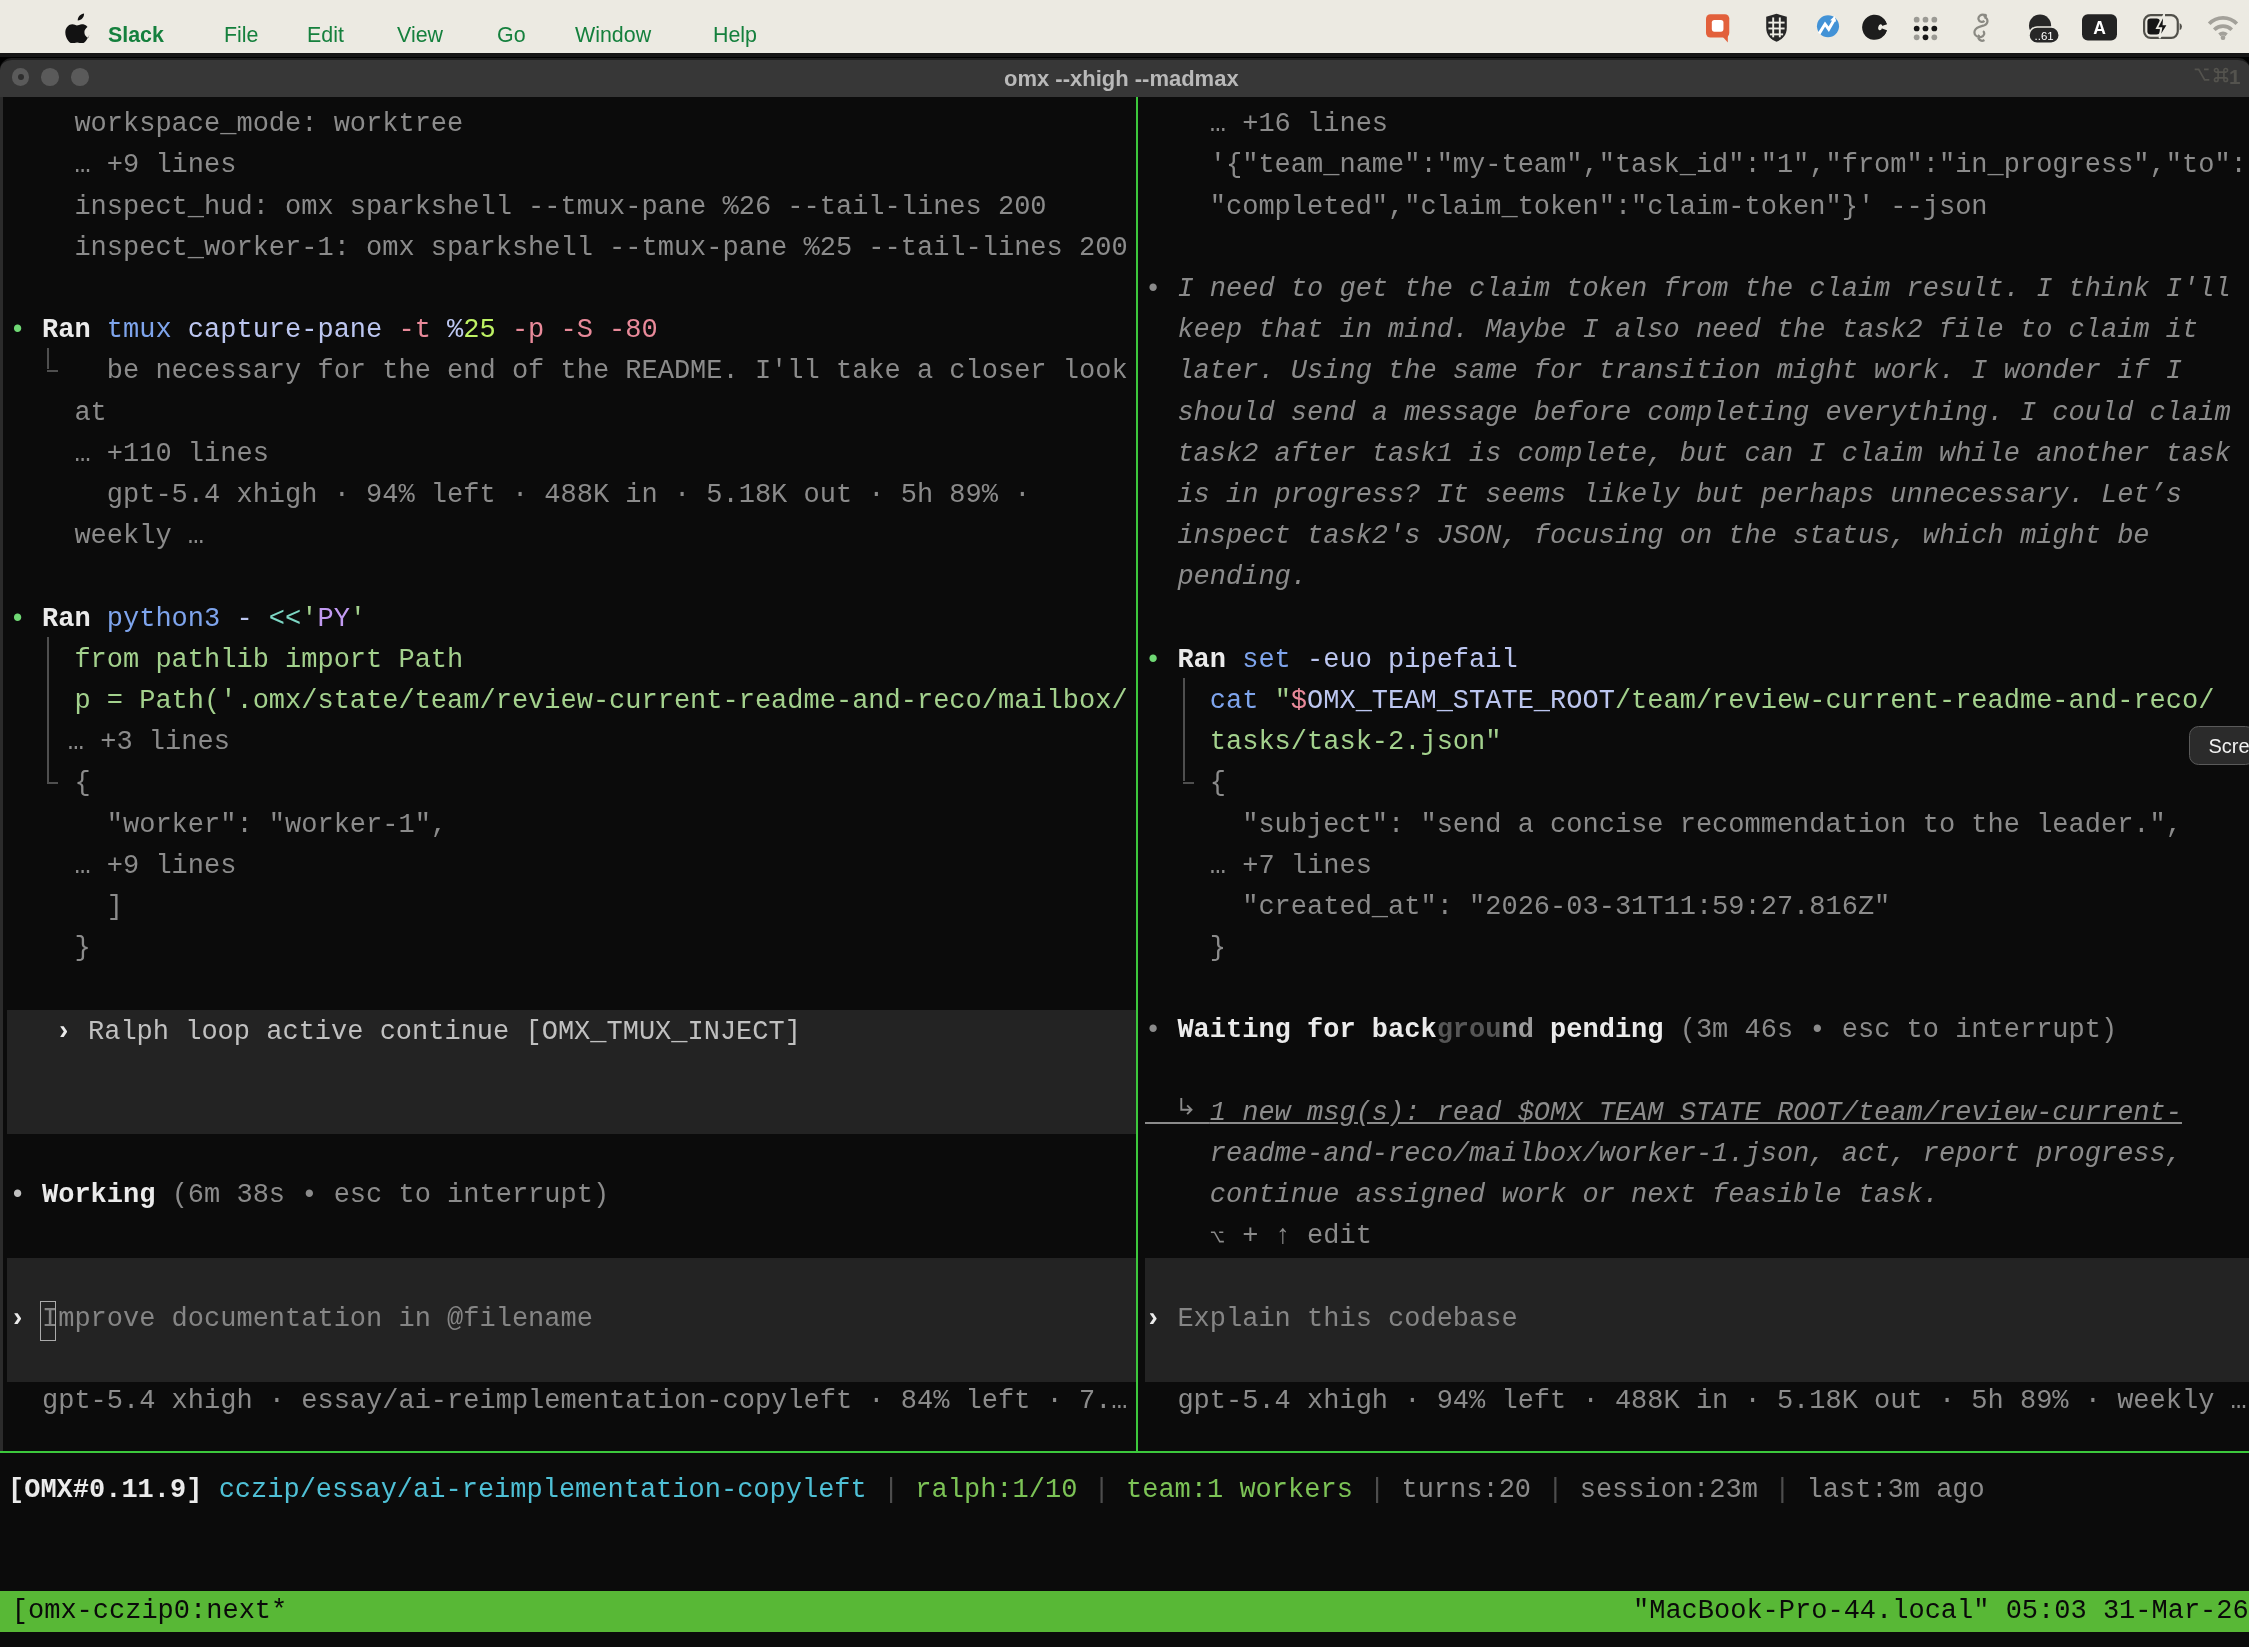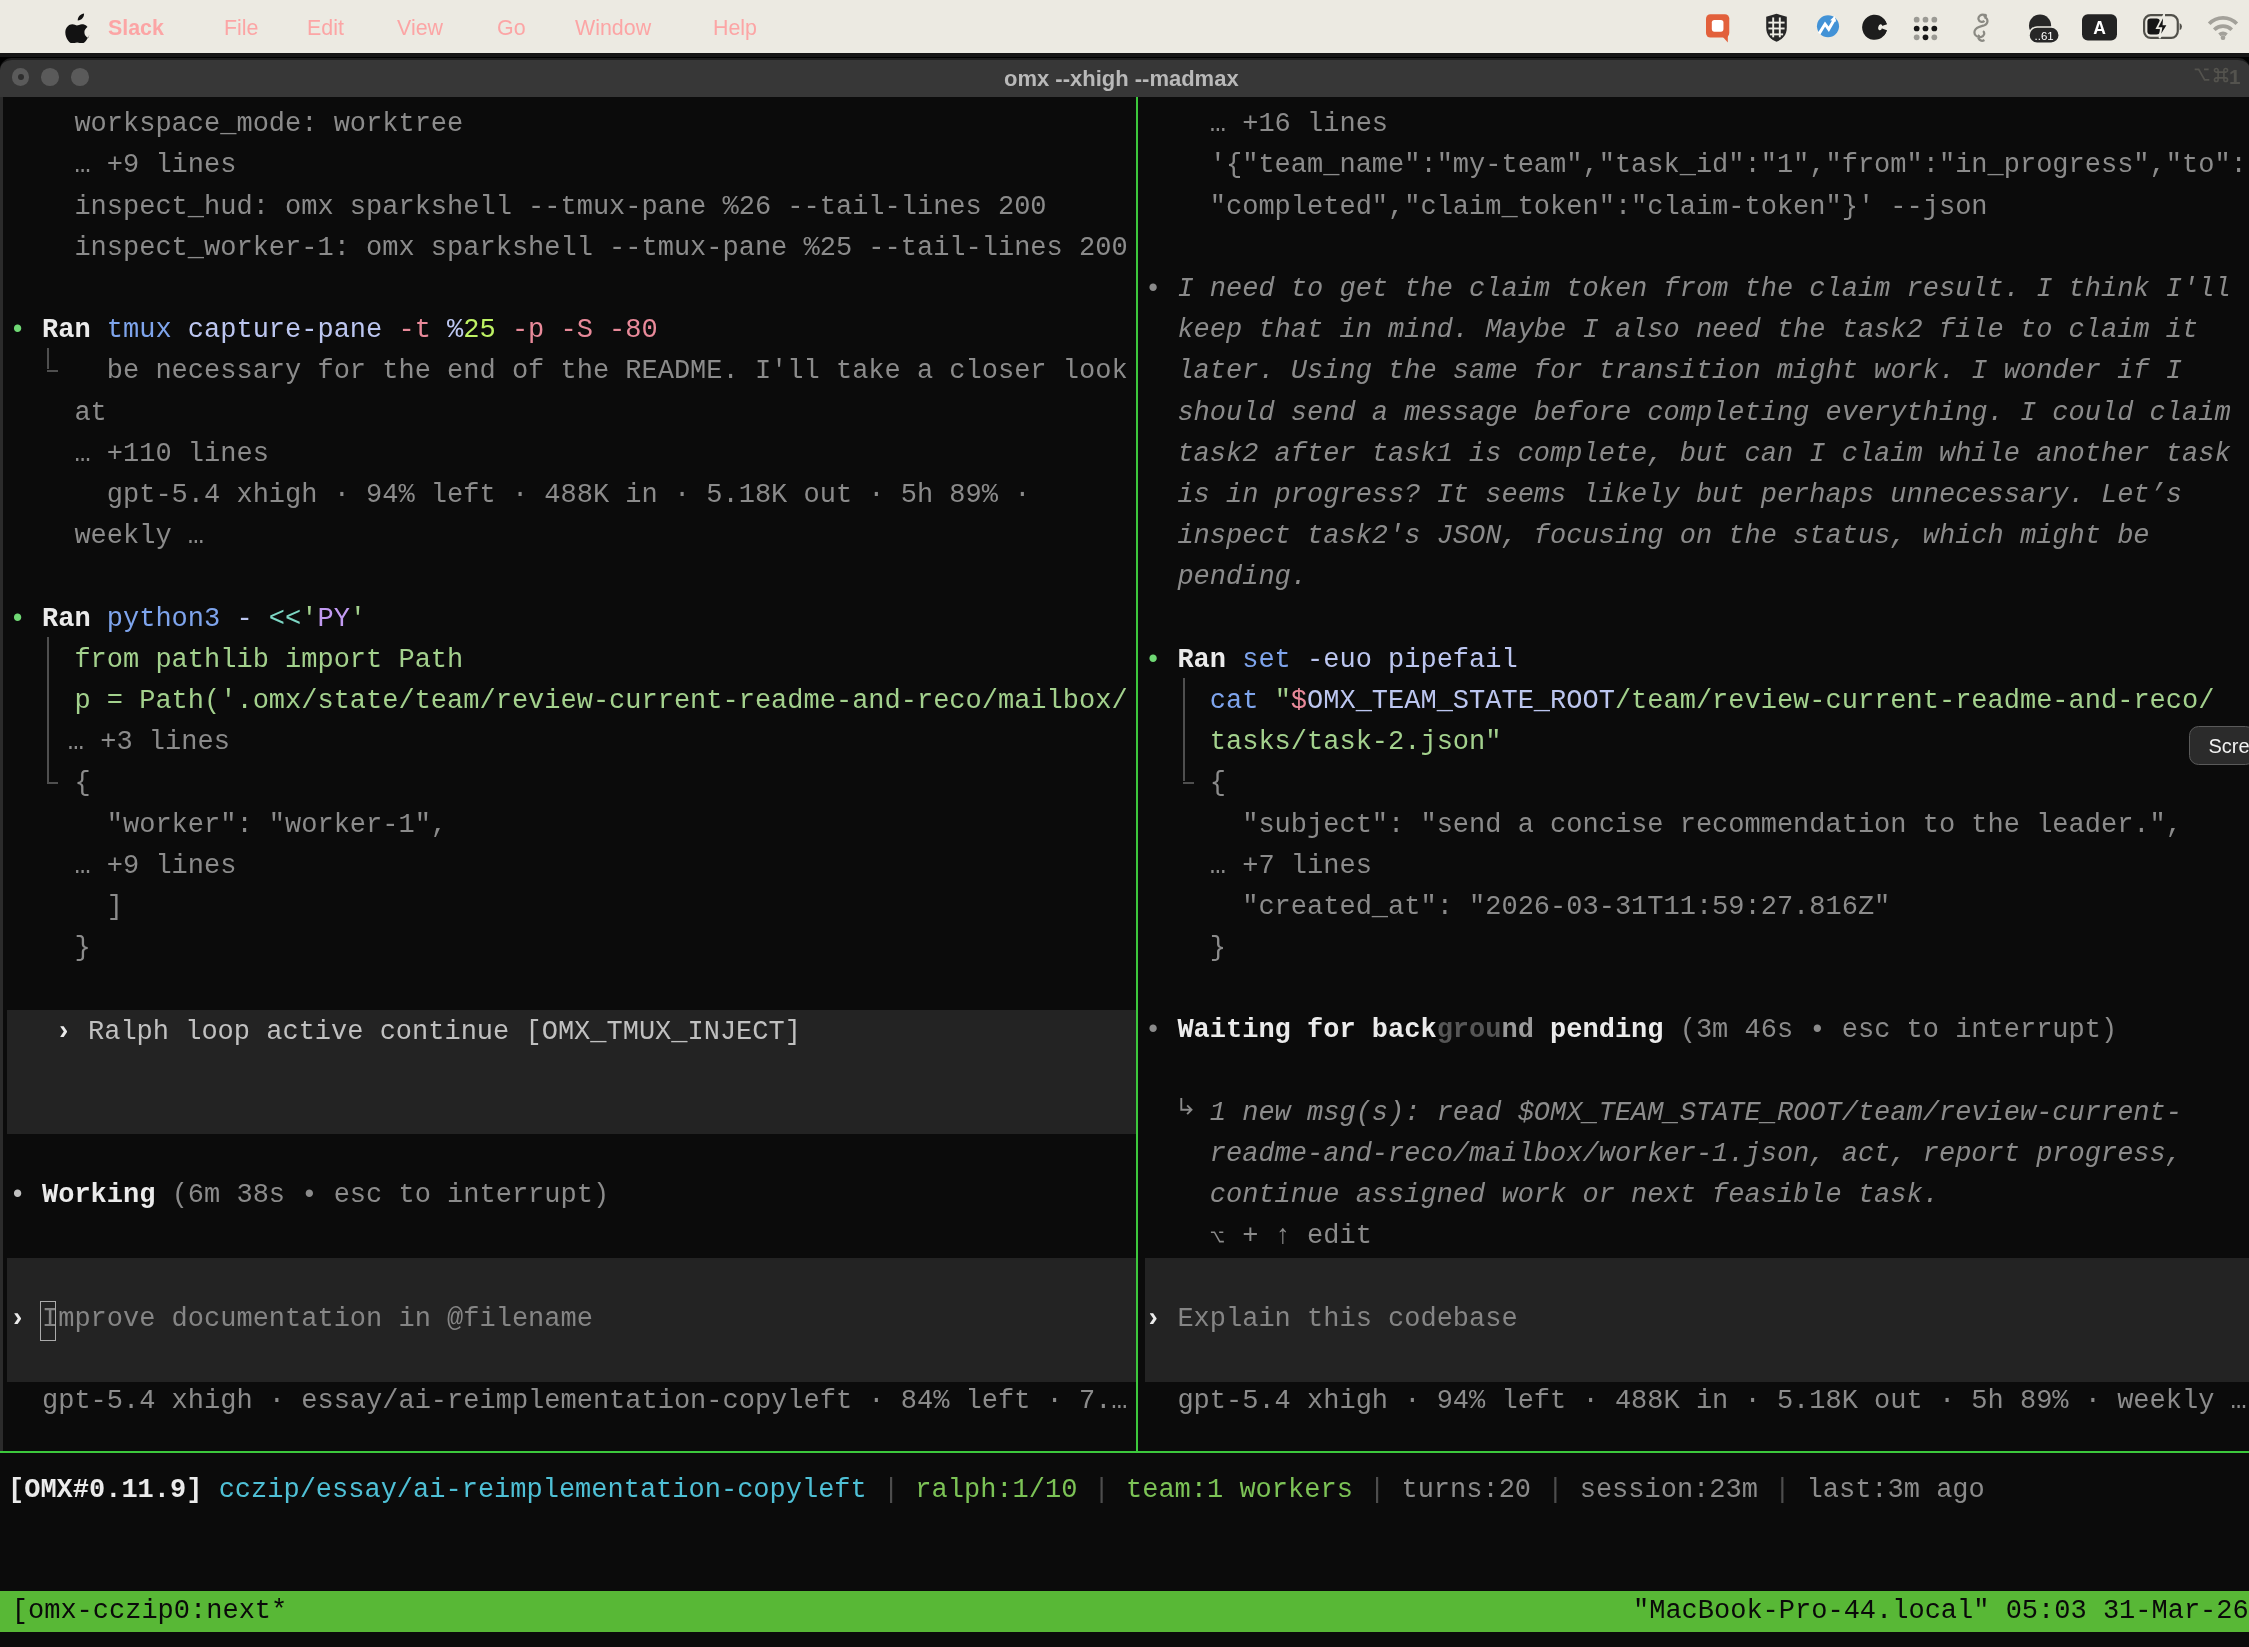--- a/index.html
+++ b/index.html
@@ -1,16 +1,16 @@
 <!DOCTYPE html>
 <html style="font-size:11.8px"><head><meta charset="utf-8"><style>
 * { margin:0; padding:0; box-sizing:border-box; }
 html,body { width:2250px; height:1648px; background:#000; overflow:hidden; }
 #menubar { position:absolute; left:0; top:0; width:2250px; height:53px; background:#eceae2; }
-.mtxt { position:absolute; top:16px; font:21.4px "Liberation Sans",sans-serif; color:#fca5a5;text-align:center; }
+.mtxt { position:absolute; top:23px; font:21.4px "Liberation Sans",sans-serif; color:#15803d;text-align:center; }
 .mtxt.b { font-weight:bold; }
 #shadow { position:absolute; left:0; top:53px; width:2250px; height:4.4px; background:#161616; }
 #titlebar { position:absolute; left:0; top:58px; width:2250px; height:39px; background:#373737;
   border-radius:11.8px 11.8px 0 0; border-top:2.2px solid #1d1d1d; }
 #title { position:absolute; left:-3.7px; top:66px; width:2250px; text-align:center;
   font:bold 22px "Liberation Sans",sans-serif; color:#b9b9b9; }
 .tf { position:absolute; top:68px; width:17.7px; height:17.7px; border-radius:50%; background:#5a5a5a; }
 #term { position:absolute; left:0; top:97px; width:2250px; height:1551px; background:#0b0b0b; }
 .r { position:absolute; white-space:pre; font:27px "Liberation Mono",monospace; line-height:41px; color:#8b8b8b; }
 .g { color:#8b8b8b; }
@@ -189,21 +189,21 @@
 <div class="r" style="left:1145px;top:557px;">  <span class="it">pending.</span></div>
 <div class="r" style="left:1145px;top:640px;"><span class="gb">•</span> <span class="w">Ran</span> <span class="bl">set</span> <span class="pw">-euo</span> <span class="pw">pipefail</span></div>
 <div class="r" style="left:1145px;top:681px;">    <span class="bl">cat</span> <span class="gr">"</span><span class="sa">$</span><span class="pw">OMX_TEAM_STATE_ROOT</span><span class="gr">/team/review-current-readme-and-reco/</span></div>
 <div class="r" style="left:1145px;top:722px;">    <span class="gr">tasks/task-2.json"</span></div>
 <div class="r" style="left:1145px;top:763px;">    <span class="g">{</span></div>
 <div class="r" style="left:1145px;top:805px;">      <span class="g">"subject": "send a concise recommendation to the leader.",</span></div>
 <div class="r" style="left:1145px;top:846px;font-family:Liberation Mono, monospace;">    <span class="g">… +7 lines</span></div>
 <div class="r" style="left:1145px;top:887px;">      <span class="g">"created_at": "2026-03-31T11:59:27.816Z"</span></div>
 <div class="r" style="left:1145px;top:928px;">    <span class="g">}</span></div>
 <div class="r" style="left:1145px;top:1010px;"><span class="g">•</span> <span class="w">Waiting for back</span><span class="sh1">grou</span><span class="sh2">nd</span><span class="w"> pending</span> <span class="g">(3m 46s • esc to interrupt)</span></div>
-<div class="r" style="left:1145px;top:1093px;">    <span class="it">1 new msg(s): read $OMX_TEAM_STATE_ROOT/team/review-current-</span></div>
+<div class="r" style="left:1145px;top:1093px;text-decoration:underline;">    <span class="it">1 new msg(s): read $OMX_TEAM_STATE_ROOT/team/review-current-</span></div>
 <div class="r" style="left:1145px;top:1134px;">    <span class="it">readme-and-reco/mailbox/worker-1.json, act, report progress,</span></div>
 <div class="r" style="left:1145px;top:1175px;">    <span class="it">continue assigned work or next feasible task.</span></div>
 <div class="r" style="left:1145px;top:1216px;">      <span class="g">+ ↑ edit</span></div>
 <div class="r" style="left:1145px;top:1299px;"><span class="w">›</span> <span class="dim">Explain this codebase</span></div>
 <div class="r" style="left:1145px;top:1381px;">  <span class="g">gpt-5.4 xhigh · 94% left · 488K in · 5.18K out · 5h 89% · weekly …</span></div>
 <svg style="position:absolute;left:1179px;top:1098px" width="14.8" height="19" viewBox="0 0 20 26">
     <path d="M3 0v16h13M11 10l6 6-6 6" stroke="#8b8b8b" stroke-width="2.6" fill="none"></path>
   </svg>
 <svg style="position:absolute;left:1210px;top:1231px" width="14.8" height="11.8" viewBox="0 0 24 20">
     <path d="M1 2h6l9 16h7M15 2h7" stroke="#8b8b8b" stroke-width="2.6" fill="none"></path>

